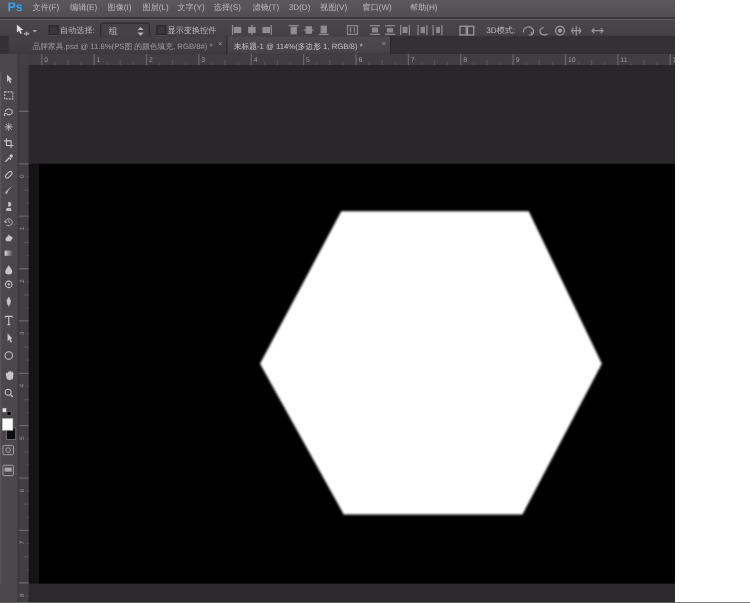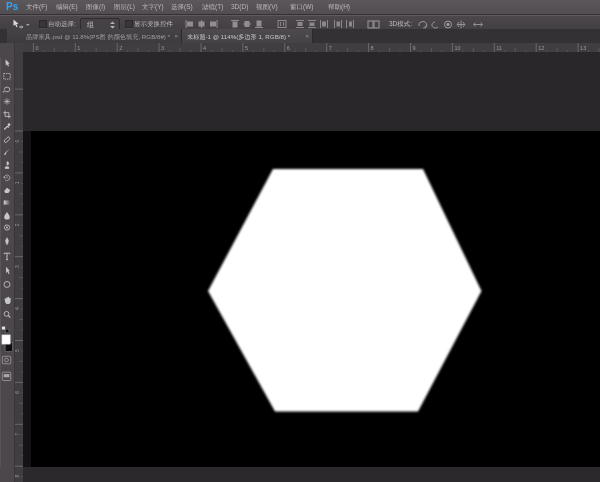--- a/index.html
+++ b/index.html
@@ -1,17 +1,17 @@
 <!DOCTYPE html>
 <html><head>
 <meta charset="utf-8">
 <style>
 html,body{margin:0;padding:0;}
 body{width:600px;height:482px;overflow:hidden;font-family:"Liberation Sans",sans-serif;}
-#app{position:relative;width:600px;height:482px;background:#2a272a;overflow:hidden;}
+#app{position:relative;width:540px;height:482px;background:#2a272a;overflow:hidden;}
 .abs{position:absolute;}
 
 #menubar{left:0;top:0;width:600px;height:15px;background:linear-gradient(#5b575b,#514d51);border-bottom:1px solid #343134;box-sizing:border-box;}
 #menubar .mi{position:absolute;top:0;height:15px;line-height:14px;font-size:6.5px;color:#bcb9bc;}
 #pslogo{position:absolute;left:6px;top:1px;width:13px;height:11px;color:#31a5f5;font-size:10px;font-weight:bold;line-height:11px;}
 
 #optbar{left:0;top:15px;width:600px;height:14px;background:linear-gradient(#4b474b,#433f43);border-top:1px solid #5e5a5e;box-sizing:border-box;}
 #optbar .t{position:absolute;font-size:6.5px;color:#bebbbe;top:3.5px;}
 .cbx{position:absolute;top:4px;width:6px;height:6px;background:#39363a;border:1px solid #2a282a;box-shadow:0 1px 0 rgba(255,255,255,.08);}
 #grpdd{position:absolute;left:80px;top:2px;width:38px;height:11px;background:#454145;border:1px solid #2e2c2e;border-radius:2px;box-shadow:0 1px 0 rgba(255,255,255,.07);}

